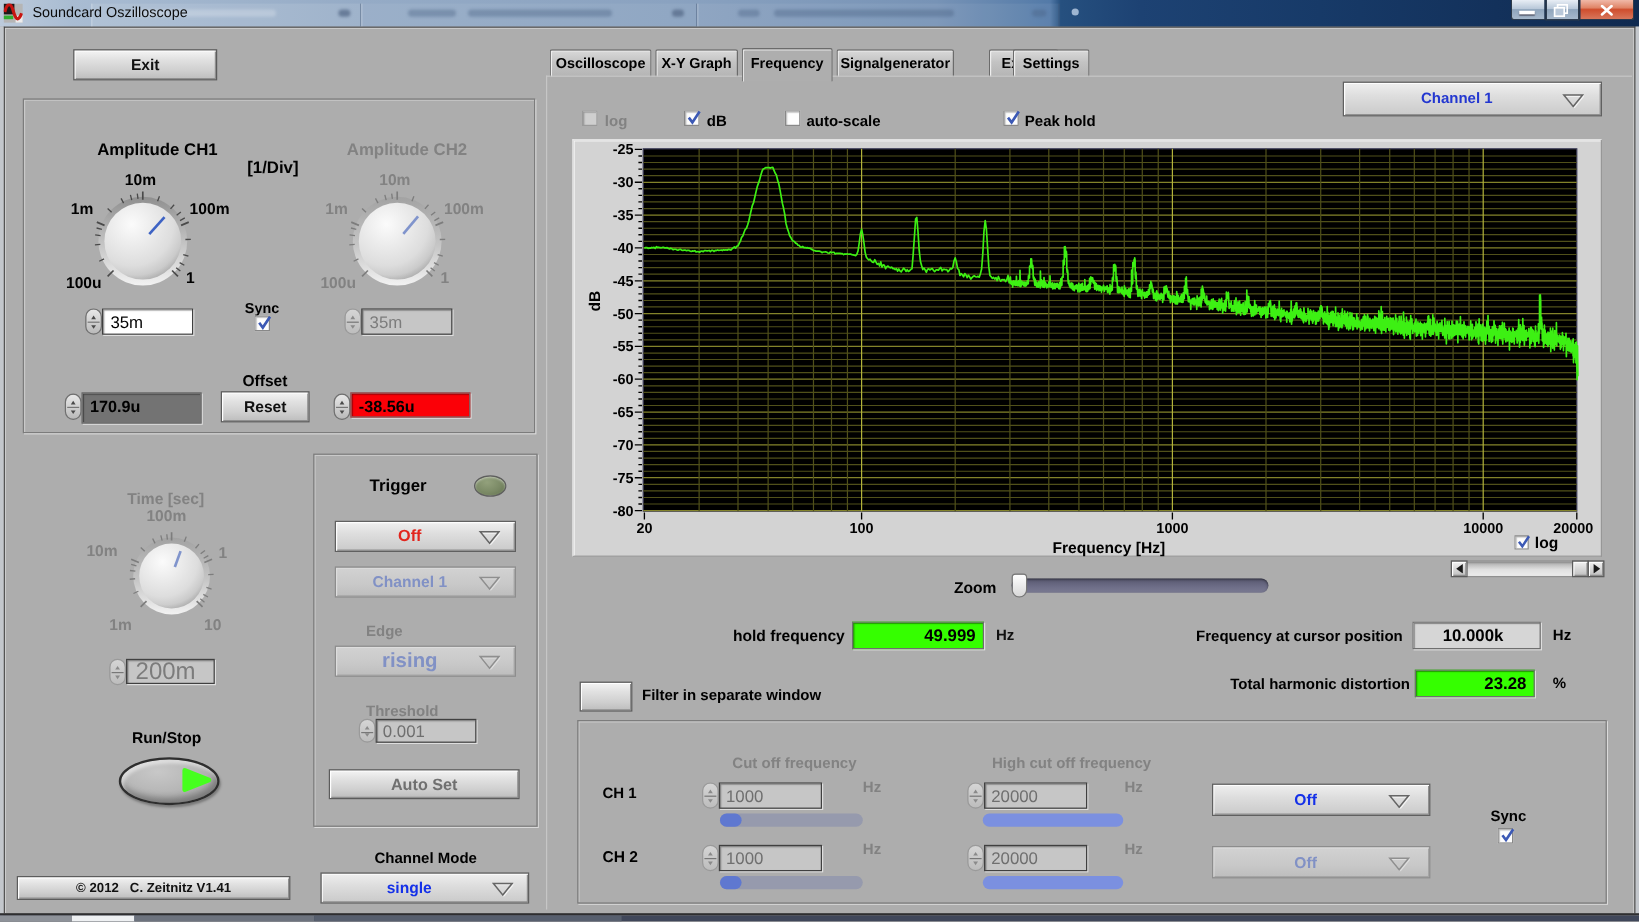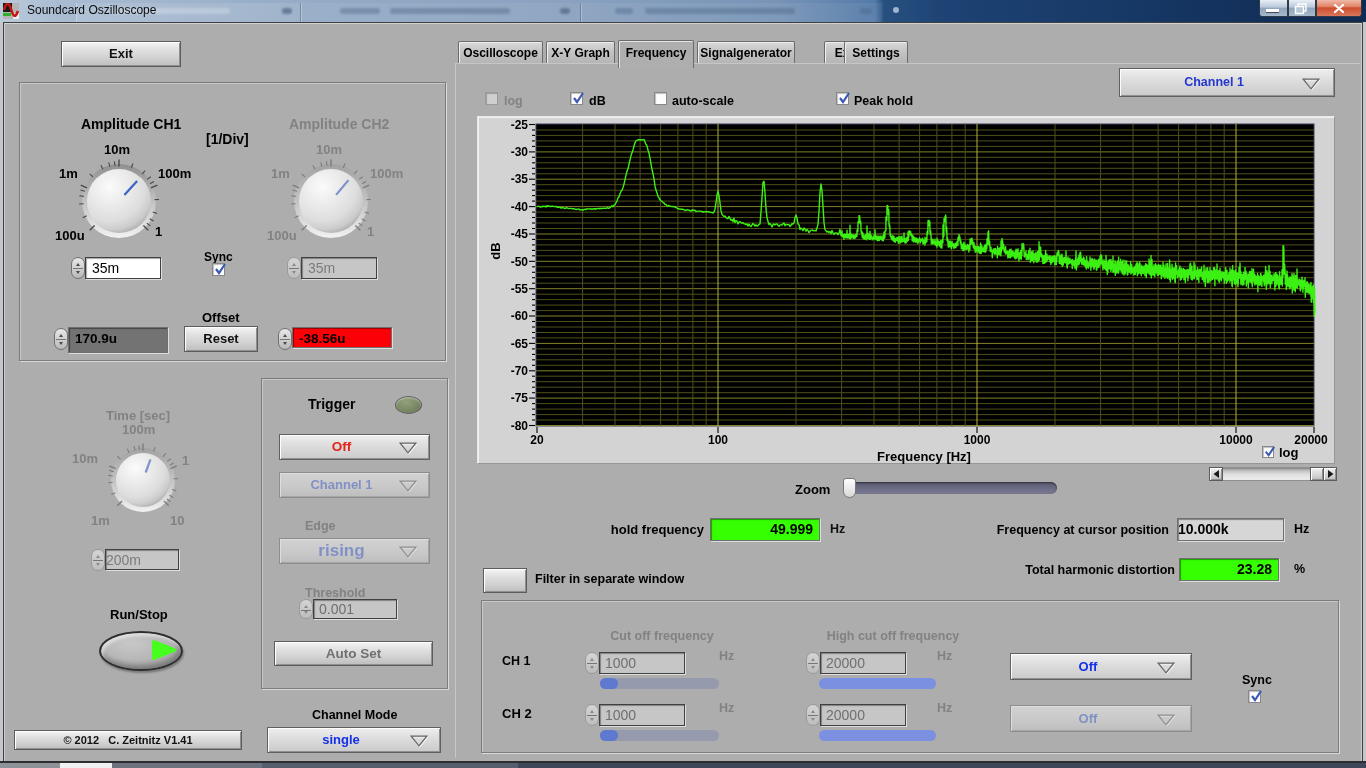--- a/index.html
+++ b/index.html
@@ -285,21 +285,21 @@
 <div class="lbl" style="left:122px;top:422px;font-size:13px;color:#828282">100m</div>
 <div class="lbl" style="left:72px;top:451px;font-size:13px;color:#828282">10m</div>
 <div class="lbl" style="left:182px;top:453px;font-size:13px;color:#828282">1</div>
 <div class="lbl" style="left:91px;top:513px;font-size:13px;color:#828282">1m</div>
 <div class="lbl" style="left:170px;top:513px;font-size:13px;color:#828282">10</div>
 <div class="spin dis" style="left:91px;top:549px">
     <i class="u"></i>
     <em></em>
     <i class="d"></i>
   </div>
-<div class="fld dis" style="left:105px;top:549px;width:74px;height:21px;font-size:14px;line-height:20px;text-align:left;padding-right:8px">200m</div>
+<div class="fld dis" style="left:105px;top:549px;width:74px;height:21px;font-size:20px;line-height:20px;text-align:center;padding-right:8px">200m</div>
 <div class="lbl" style="left:110px;top:607px;font-size:13px">Run/Stop</div>
 
 <div style="position:absolute;left:99px;top:631px;width:84px;height:40px;border-radius:50%;background:radial-gradient(ellipse at 38% 28%,#c8c8c8 0,#b7b7b7 45%,#a9a9a9 75%,#979797 100%);box-shadow:1px 2px 2px rgba(0,0,0,.3), inset 2px 3px 3px rgba(255,255,255,.5), inset -2px -4px 5px rgba(0,0,0,.28);border:2px solid #2e2e2e"></div>
 <svg class="abs" style="left:151px;top:639px" width="27" height="22">
     <path d="M3 3 L23 11 L3 19 Z" fill="#46ff1e" stroke="#46ff1e" stroke-width="4" stroke-linejoin="round"></path>
   </svg>
 
 <div class="grp" style="left:261px;top:378px;width:187px;height:311px"></div>
 <div class="lbl" style="left:308px;top:396px;font-size:14px">Trigger</div>
 <div style="position:absolute;left:395px;top:396px;width:27px;height:18px;border-radius:50%;background:radial-gradient(ellipse at 40% 30%,#93a17c 0,#7a8965 55%,#5f6e4c 100%);border:1px solid #5e5e5e;box-shadow:inset 0 1px 2px rgba(255,255,255,.5)"></div>
@@ -554,21 +554,21 @@
 
 <div class="lbl" style="left:795px;top:482px;font-size:13px">Zoom</div>
 <div class="sl-track" style="left:843px;top:482px;width:214px;height:12px;background:linear-gradient(180deg,#585870,#6e6e88 60%,#7a7a92);box-shadow:inset 0 1px 2px rgba(0,0,0,.5)"></div>
 <div style="position:absolute;left:843px;top:478px;width:13px;height:20px;background:linear-gradient(180deg,#ffffff,#d8d8d8);border:1px solid #777;border-radius:4px 4px 8px 8px"></div>
 
 <div class="lbl" style="right:662px;top:522px;font-size:13px">hold frequency</div>
 <div class="disp" style="left:710px;top:518px;width:110px;height:23px;background:#35ff00;font-size:14px;line-height:21px;text-align:right;padding-right:6px">49.999</div>
 <div class="lbl" style="left:830px;top:522px;font-size:12.5px;color:#111">Hz</div>
 <div class="lbl" style="left:1011px;top:551px;font-size:14px;">&nbsp;</div>
 <div class="lbl" style="right:197px;top:523px;font-size:12.5px">Frequency at cursor position</div>
-<div class="disp" style="left:1177px;top:518px;width:107px;height:23px;background:#d6d6d6;font-size:14px;line-height:21px;text-align:left;padding-right:6px">10.000k</div>
+<div class="disp" style="left:1177px;top:518px;width:107px;height:23px;background:#d6d6d6;font-size:14px;line-height:21px;text-align:center;padding-right:6px">10.000k</div>
 <div class="lbl" style="left:1294px;top:522px;font-size:12.5px">Hz</div>
 
 <div class="btn" style="left:483px;top:568px;width:44px;height:25px"></div>
 <div class="lbl" style="left:535px;top:572px;font-size:12.5px">Filter in separate window</div>
 <div class="lbl" style="right:191px;top:563px;font-size:12.5px">Total harmonic distortion</div>
 <div class="disp" style="left:1179px;top:558px;width:100px;height:23px;background:#35ff00;font-size:14px;line-height:21px;text-align:right;padding-right:6px">23.28</div>
 <div class="lbl" style="left:1294px;top:562px;font-size:12.5px">%</div>
 
 <div class="grp" style="left:481px;top:600px;width:858px;height:153px"></div>
 <div class="lbl dis" style="left:662px;top:629px;font-size:12.5px;transform:translateX(-50%)">Cut off frequency</div>

